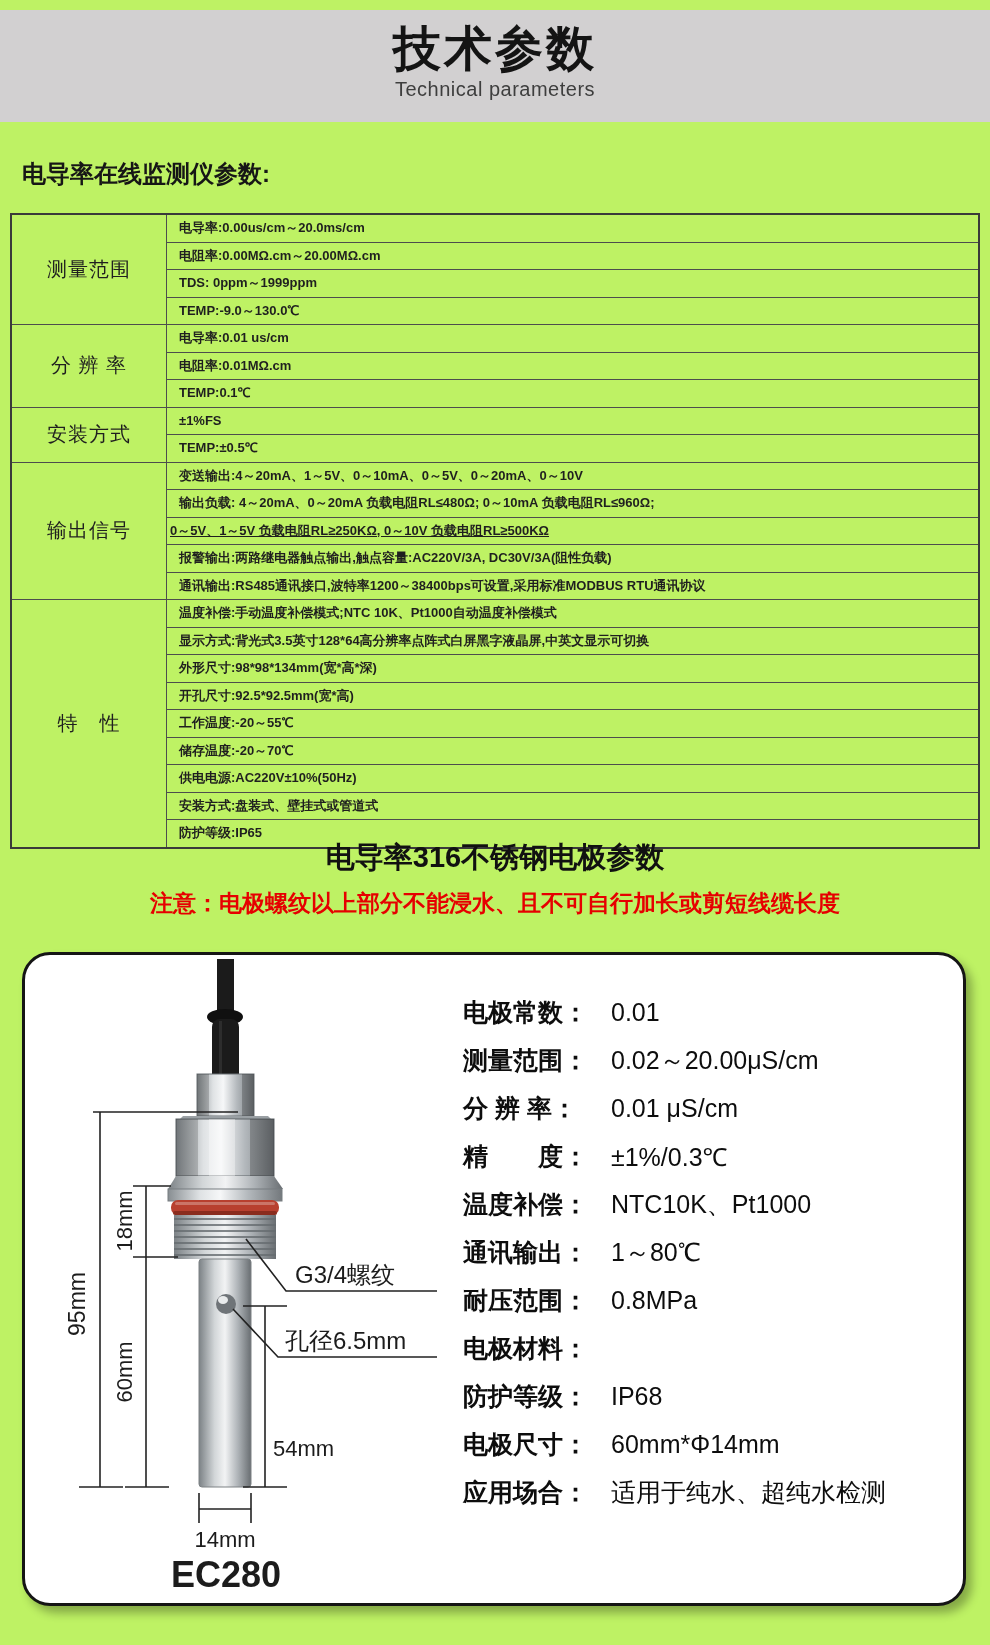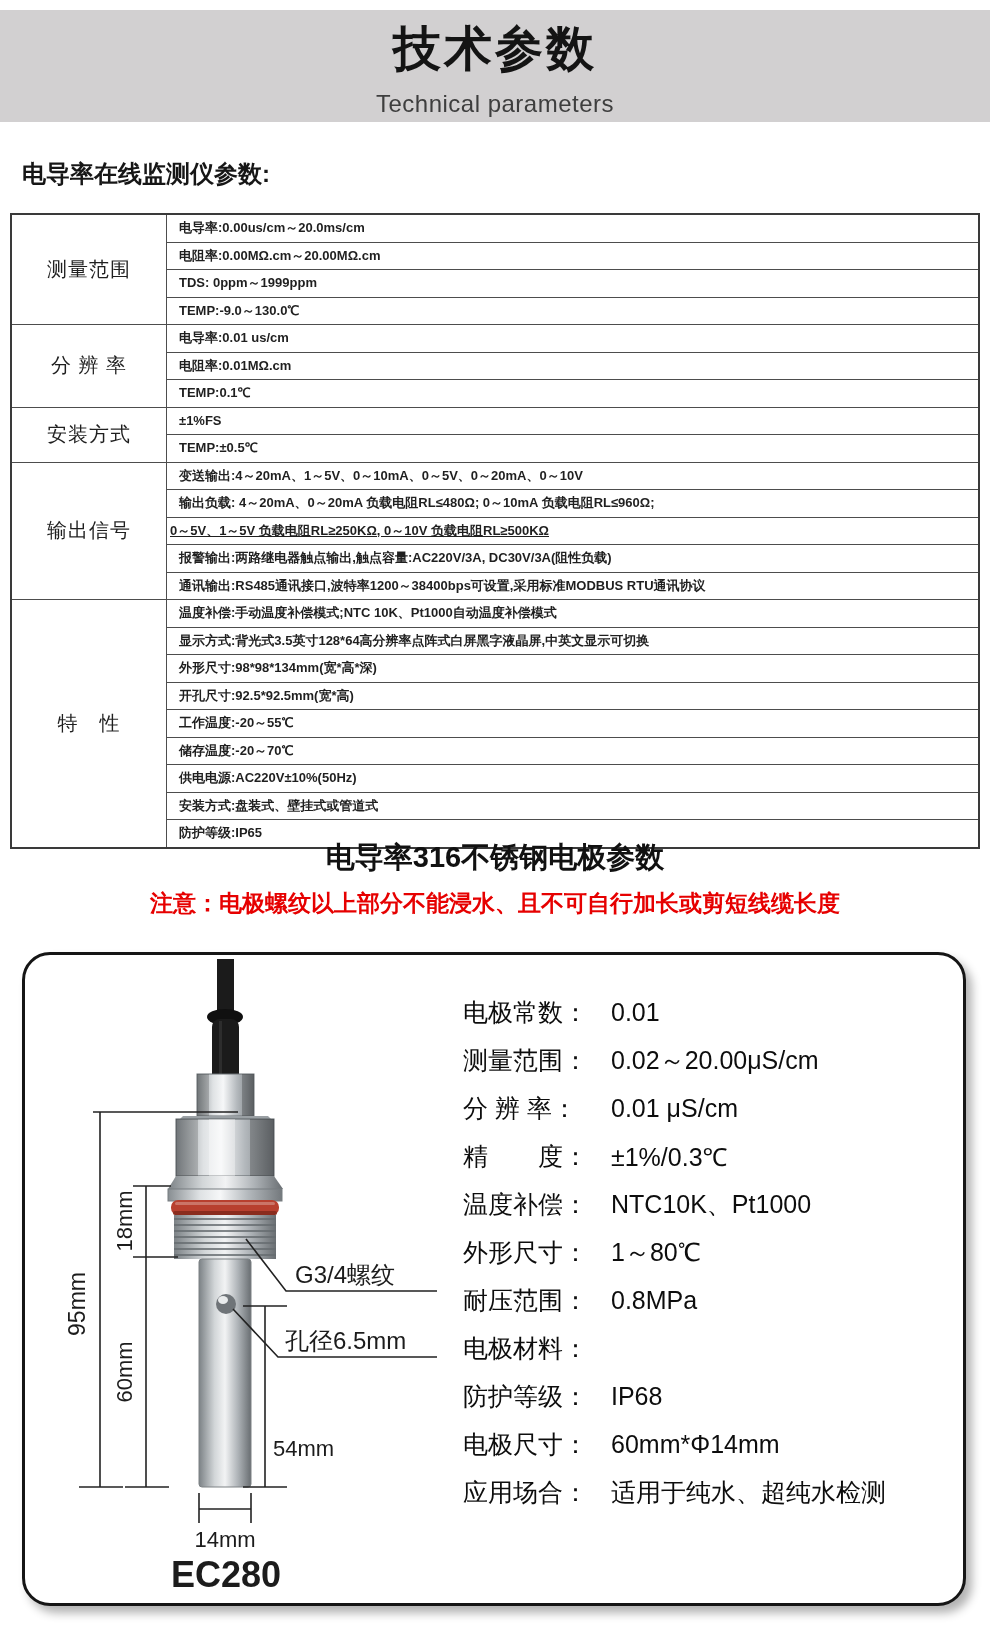--- a/index.html
+++ b/index.html
@@ -1,22 +1,22 @@
 <!DOCTYPE html>
 <html><head>
 <meta charset="utf-8">
 <style>
   html,body{margin:0;padding:0;background:#c9c7c8;}
-  .page{position:relative;width:990px;height:1645px;margin:0 auto;background:#ffffff;
+  .page{position:relative;width:990px;height:1645px;margin:0 auto;background:#bef264;
         font-family:"Liberation Sans",sans-serif;overflow:hidden;}
 
   
   .banner{position:absolute;top:10px;left:0;width:990px;height:112px;background:#d2d0d1;text-align:center;}
   .banner .title{padding-top:13px;font-size:48px;line-height:52px;font-weight:bold;color:#141414;letter-spacing:3px;}
-  .banner .subtitle{margin-top:15px;font-size:24px;color:#3e3e3e;letter-spacing:.5px;}
+  .banner .subtitle{margin-top:3px;font-size:20px;color:#3e3e3e;letter-spacing:.5px;}
 
   
   .monitor-heading{position:absolute;top:158px;left:22px;font-size:24px;font-weight:bold;color:#161616;}
   table.spec-table{position:absolute;top:213px;left:10px;width:970px;border-collapse:collapse;
                    border:2px solid #3a3a3a;}
   table.spec-table td{border:1px solid #4d4d4d;color:#1f1f1f;}
   td.rowlabel{width:152px;text-align:center;font-weight:normal;font-size:20px;letter-spacing:1px;vertical-align:middle;}
   td.val{padding:0 4px 0 12px;font-size:13px;font-weight:600;height:26.5px;line-height:26.5px;
          white-space:nowrap;overflow:hidden;}
   td.val.center{text-align:left;padding-left:3px;text-decoration:underline;}
@@ -26,21 +26,21 @@
                      font-size:29px;font-weight:bold;color:#111;}
   .electrode-note{position:absolute;top:888px;left:0;width:990px;text-align:center;
                   font-size:23px;font-weight:bold;color:#e60000;}
   .card{position:absolute;top:952px;left:22px;width:938px;height:648px;background:#ffffff;
         border:3px solid #151515;border-radius:28px;box-shadow:6px 7px 10px rgba(0,0,0,.30);}
   .electrode-svg{position:absolute;top:4px;left:8px;}
   .electrode-svg text{font-family:"Liberation Sans",sans-serif;fill:#1c1c1c;}
 
   .spec-list{position:absolute;top:33px;left:438px;width:492px;}
   .spec-row{display:flex;height:48px;align-items:center;font-size:25px;color:#0d0d0d;}
-  .spec-label{width:148px;flex:0 0 148px;}
+  .spec-label{width:148px;flex:0 0 148px;font-weight:bold;}
   .spec-value{flex:1;white-space:nowrap;}
 </style>
 </head>
 <body>
 
 <div class="page">
 
   <div class="banner">
     <div class="title">技术参数</div>
     <div class="subtitle">Technical parameters</div>
@@ -245,21 +245,21 @@
         </div>
         <div class="spec-row">
           <span class="spec-label">精　　度：</span>
           <span class="spec-value">±1%/0.3℃</span>
         </div>
         <div class="spec-row">
           <span class="spec-label">温度补偿：</span>
           <span class="spec-value">NTC10K、Pt1000</span>
         </div>
         <div class="spec-row">
-          <span class="spec-label">外形尺寸：</span>
+          <span class="spec-label">通讯输出：</span>
           <span class="spec-value">1～80℃</span>
         </div>
         <div class="spec-row">
           <span class="spec-label">耐压范围：</span>
           <span class="spec-value">0.8MPa</span>
         </div>
         <div class="spec-row">
           <span class="spec-label">电极材料：</span>
         </div>
         <div class="spec-row">

